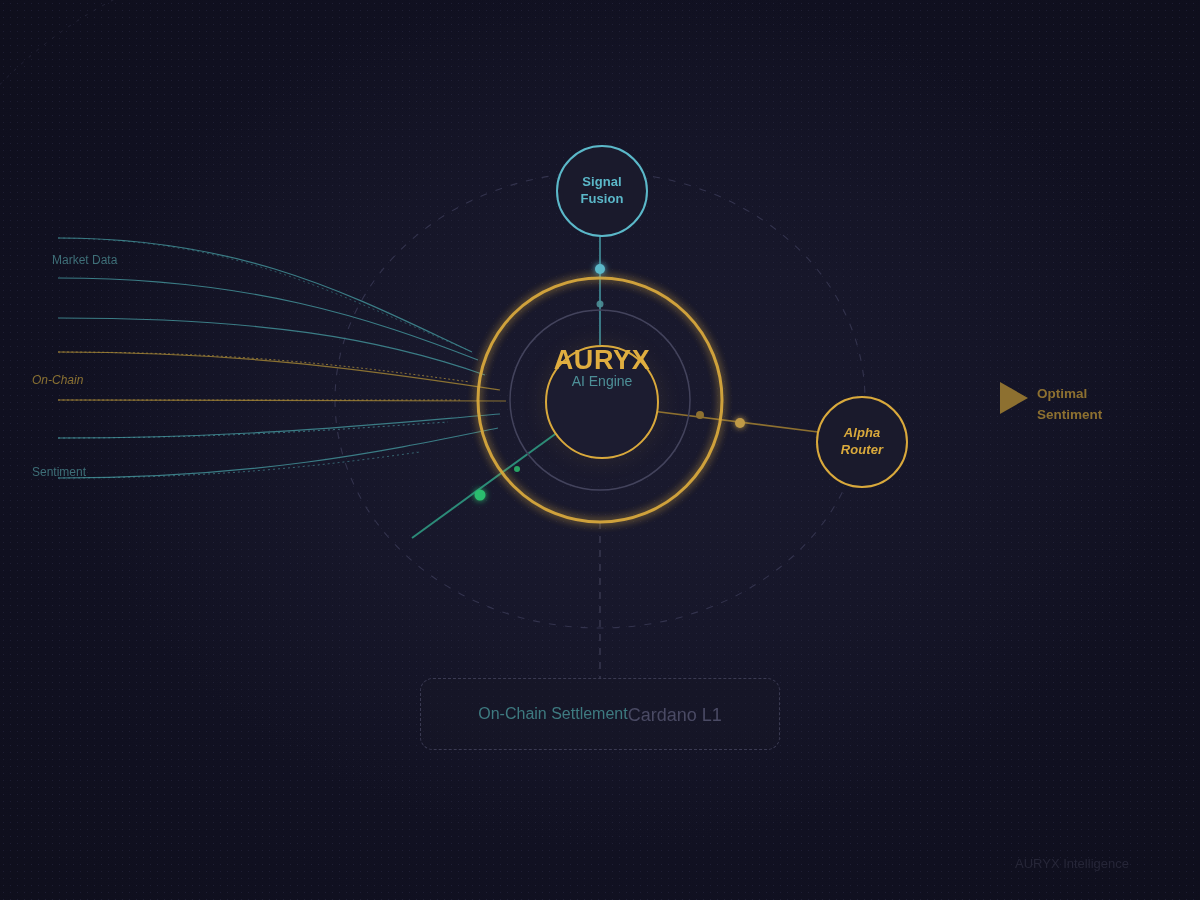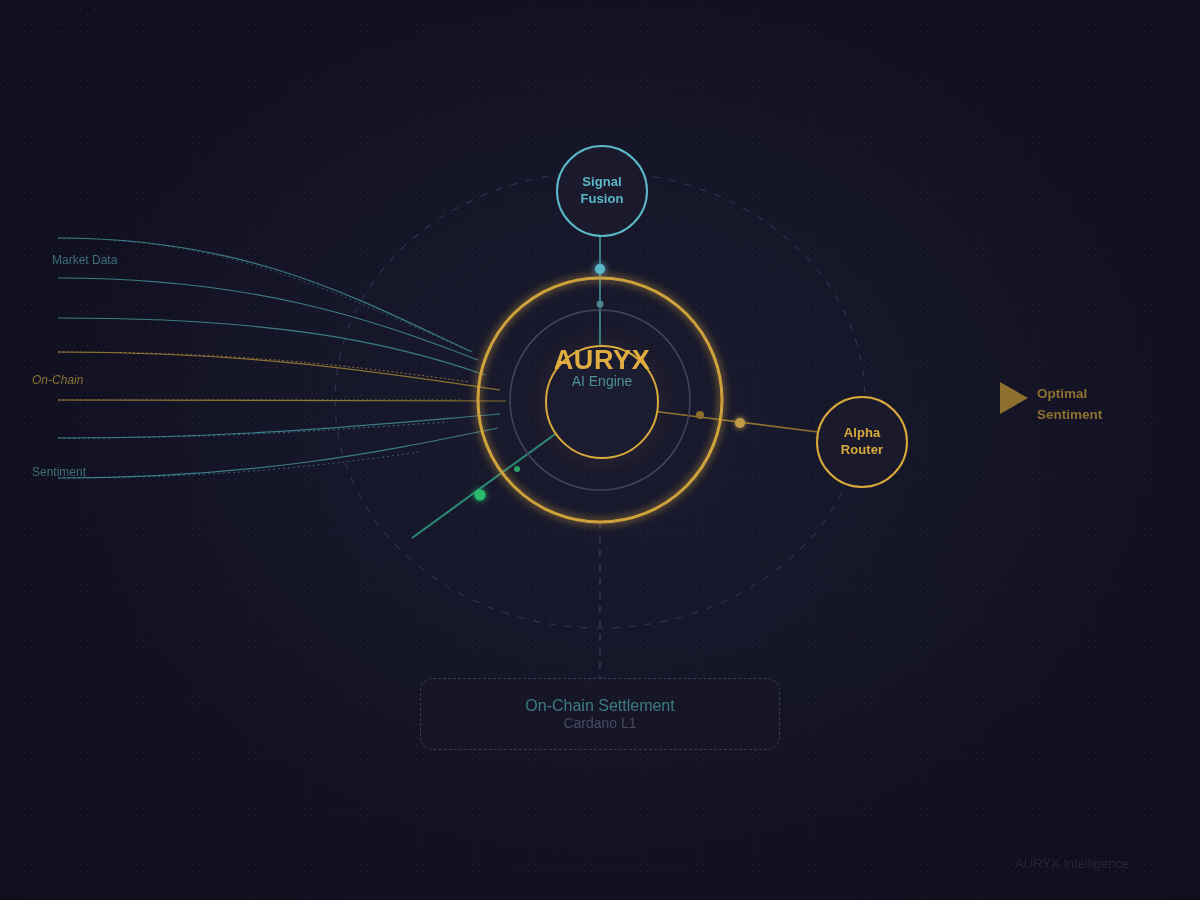--- a/index.html
+++ b/index.html
@@ -90,31 +90,31 @@
 
   #settle-box {
     position: absolute;
     left: 420px; top: 678px;
     width: 360px; height: 72px;
     box-sizing: border-box;
     border: 1px dashed #3a3a52;
     border-radius: 13px;
     background: rgba(24,24,40,.38);
     display: flex;
-    flex-direction: column;
+    flex-direction: row;
     align-items: center;
     justify-content: center;
   }
   #settle-title {
     font-size: 16px;
     color: #3e7a80;
     line-height: 1;
   }
   #settle-sub {
-    font-size: 14px;
+    font-size: 18px;
     color: #4a4a64;
     margin-top: 2px;
     line-height: 1;
   }
 
   #watermark {
     position: absolute;
     left: 1015px; top: 856px;
     font-size: 13px;
     color: #262638;
@@ -196,21 +196,21 @@
   <div id="hub-core">
     <div id="hub-title">AURYX</div>
     <div id="hub-sub">AI Engine</div>
   </div>
 
   <div class="node" style="left:556px; top:145px; width:88px; height:88px; border:2px solid #5bb8c9; color:#5bb8c9;">
     <span>Signal</span>
     <span>Fusion</span>
   </div>
 
-  <div class="node" style="left:816px; top:396px; width:88px; height:88px; border:2px solid #d9a93c; color:#d9a93c;">
+  <div class="node" style="left:816px; top:396px; width:88px; height:88px; border:2px solid #d9a93c; color:#d9a93c;font-style:italic;">
     <span>Alpha</span>
     <span>Router</span>
   </div>
 
 
   <div class="stream-label" style="left:32px; top:253px; color:#3e6f78;margin-left:20px;">Market Data</div>
   <div class="stream-label" style="left:32px; top:373px; color:#8a7132;font-style:italic;">On-Chain</div>
   <div class="stream-label" style="left:32px; top:453px; color:#3e6f78;margin-top:12px;">Sentiment</div>
 
   <div id="out-label">

